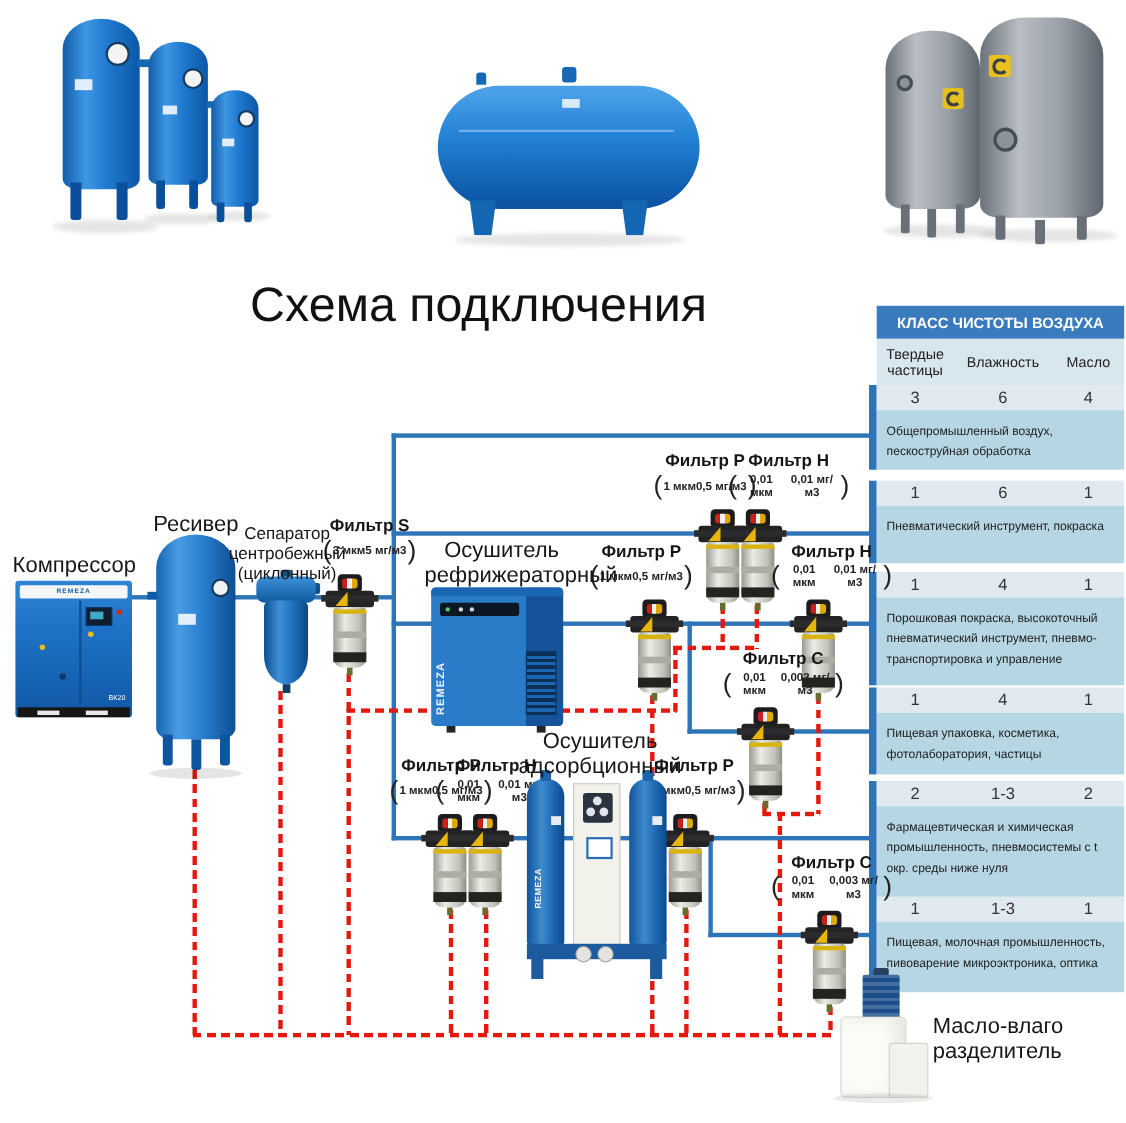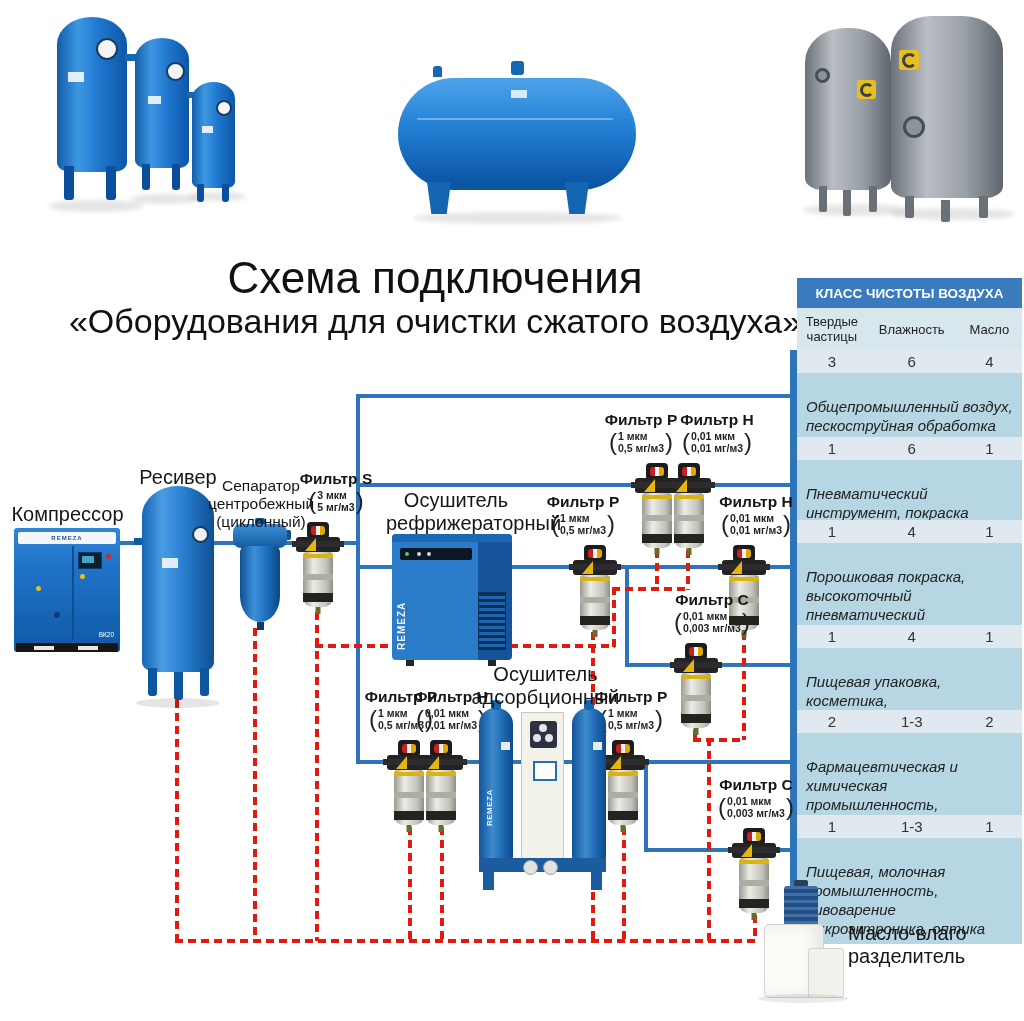--- a/index.html
+++ b/index.html
@@ -24,33 +24,33 @@
   .panel-header{position:absolute;left:797px;top:278px;width:225px;height:30px;background:#3a7bbd;
     color:#fff;font-weight:bold;font-size:13.5px;display:flex;align-items:center;justify-content:center;z-index:3;}
   .panel-cols{position:absolute;left:797px;top:308px;width:225px;height:44px;background:#d8e6ee;
     display:flex;align-items:center;z-index:3;font-size:13px;color:#222;}
   .panel-cols .col{text-align:center;line-height:1.15;}
   .col-a{width:31%;} .col-b{width:40%;} .col-c{width:29%;}
   .c-row{position:absolute;left:790px;width:232px;border-left:7px solid #2e74b8;z-index:3;box-sizing:border-box;}
   .c-nums{display:flex;background:#e0e9ef;height:23px;align-items:center;font-size:15px;color:#333;}
   .c-nums span{display:inline-block;text-align:center;}
   .c-nums span:nth-child(1){width:31%;} .c-nums span:nth-child(2){width:40%;} .c-nums span:nth-child(3){width:29%;}
-  .c-desc{background:#b5d6e2;font-size:15px;line-height:19px;padding:24px 6px 6px 9px;color:#222;box-sizing:border-box;font-style:italic;}
+  .c-desc{background:#b5d6e2;font-size:11px;line-height:19px;padding:10px 6px 6px 9px;color:#222;box-sizing:border-box;}
 
   
   .eq-label{position:absolute;text-align:center;font-size:20px;line-height:1.15;color:#161616;z-index:5;}
 
   
   .f-unit{position:absolute;width:110px;z-index:4;font-weight:bold;}
   .f-label{text-align:center;height:50px;}
   .f-name{font-size:15.5px;color:#161616;}
   .f-spec{display:flex;align-items:center;justify-content:center;margin-top:-1px;}
   .f-spec::before{content:"(";font-size:24px;font-weight:300;color:#222;margin-right:1px;}
   .f-spec::after{content:")";font-size:24px;font-weight:300;color:#222;margin-left:1px;}
-  .f-spec-lines{display:flex;flex-direction:column;align-items:flex-start;font-size:10.5px;line-height:12px;color:#222;}
+  .f-spec-lines{display:flex;flex-direction:row;align-items:flex-start;font-size:10.5px;line-height:12px;color:#222;}
   .f-device{position:relative;width:44px;height:92px;margin:2px auto 0 auto;}
   .f-gauge{position:absolute;top:0;left:50%;transform:translateX(-50%);width:22px;height:17px;background:#1c1c1e;border-radius:4px;}
   .f-gauge::after{content:"";position:absolute;left:4px;top:4px;width:14px;height:9px;border-radius:3px;
     background:linear-gradient(90deg,#c8201a 0 35%,#f2f2f2 35% 62%,#e0a800 62%);}
   .f-flange{position:absolute;top:15px;left:0;width:44px;height:15px;background:#232324;border-radius:3px;}
   .f-flange::before{content:"";position:absolute;left:-4px;top:4px;width:52px;height:6px;background:#2c2c2e;}
   .f-flange::after{content:"";position:absolute;left:9px;top:1px;width:0;height:0;
     border-left:11px solid transparent;border-bottom:13px solid #e7b50c;}
   .f-body{position:absolute;top:30px;left:7px;width:30px;height:55px;border-radius:4px 4px 9px 9px;
     background:linear-gradient(90deg,#9a9a92,#ecece6 35%,#c2c2ba 78%,#8f8f88);}
@@ -212,21 +212,20 @@
     <div class="g-leg" style="left:110px;top:188px;width:9px;height:22px;"></div>
     <div class="g-leg" style="left:146px;top:192px;width:9px;height:22px;"></div>
     <div class="g-leg" style="left:184px;top:188px;width:9px;height:22px;"></div>
     <div class="g-badge" style="left:104px;top:42px;width:20px;height:20px;">
         <i style="width:9px;height:9px;"></i>
       </div>
     <div class="g-port" style="left:108px;top:108px;width:16px;height:16px;"></div>
   </div>
 
   <div class="title-1">Схема подключения</div>
-  <div class="title-2">«Оборудования для очистки сжатого воздуха»</div>
 
   <div id="pipes-layer">
       <div class="pipe" style="left: 98px; top: 541px; width: 260px; height: 4px;"></div>
       <div class="pipe" style="left: 356px; top: 394px; width: 4px; height: 370px;"></div>
       <div class="pipe" style="left: 356px; top: 394px; width: 439px; height: 4px;"></div>
       <div class="pipe" style="left: 356px; top: 483px; width: 439px; height: 4px;"></div>
       <div class="pipe" style="left: 356px; top: 565px; width: 439px; height: 4px;"></div>
       <div class="pipe" style="left: 625px; top: 565px; width: 4px; height: 102px;"></div>
       <div class="pipe" style="left: 625px; top: 663px; width: 170px; height: 4px;"></div>
       <div class="pipe" style="left: 356px; top: 760px; width: 439px; height: 4px;"></div>

